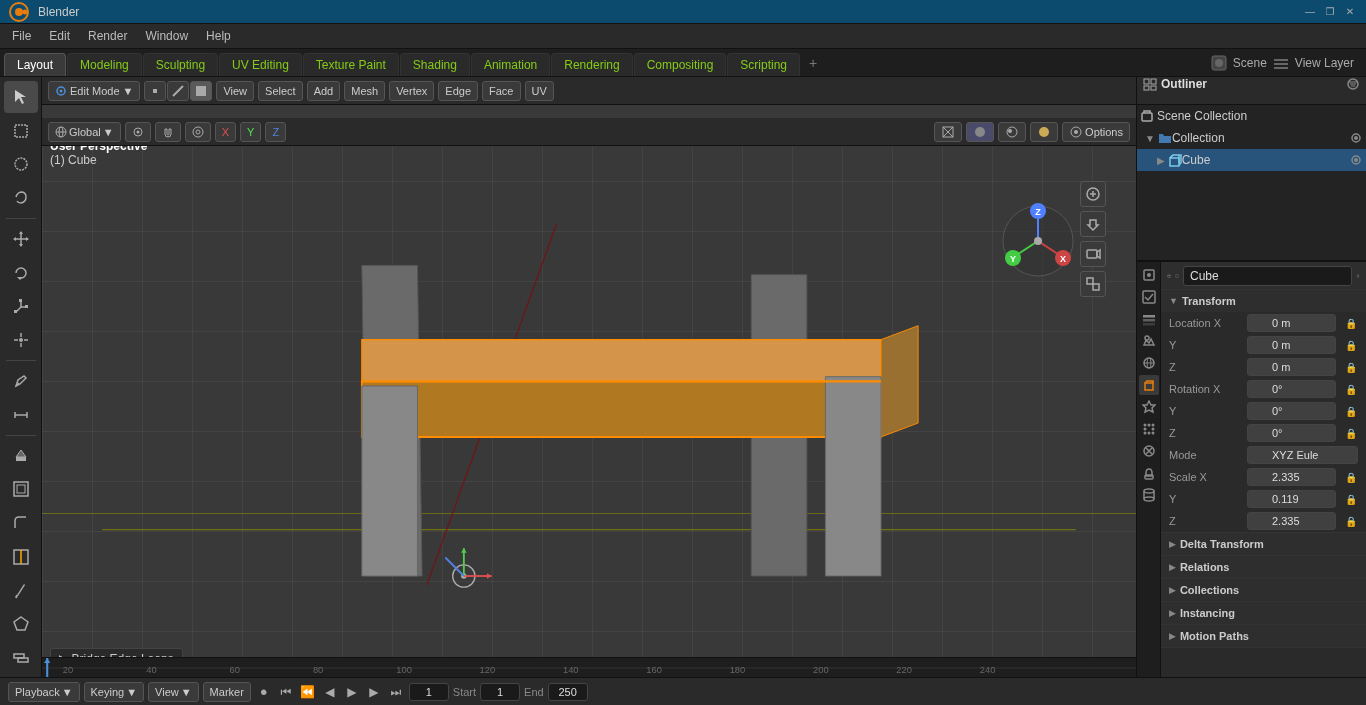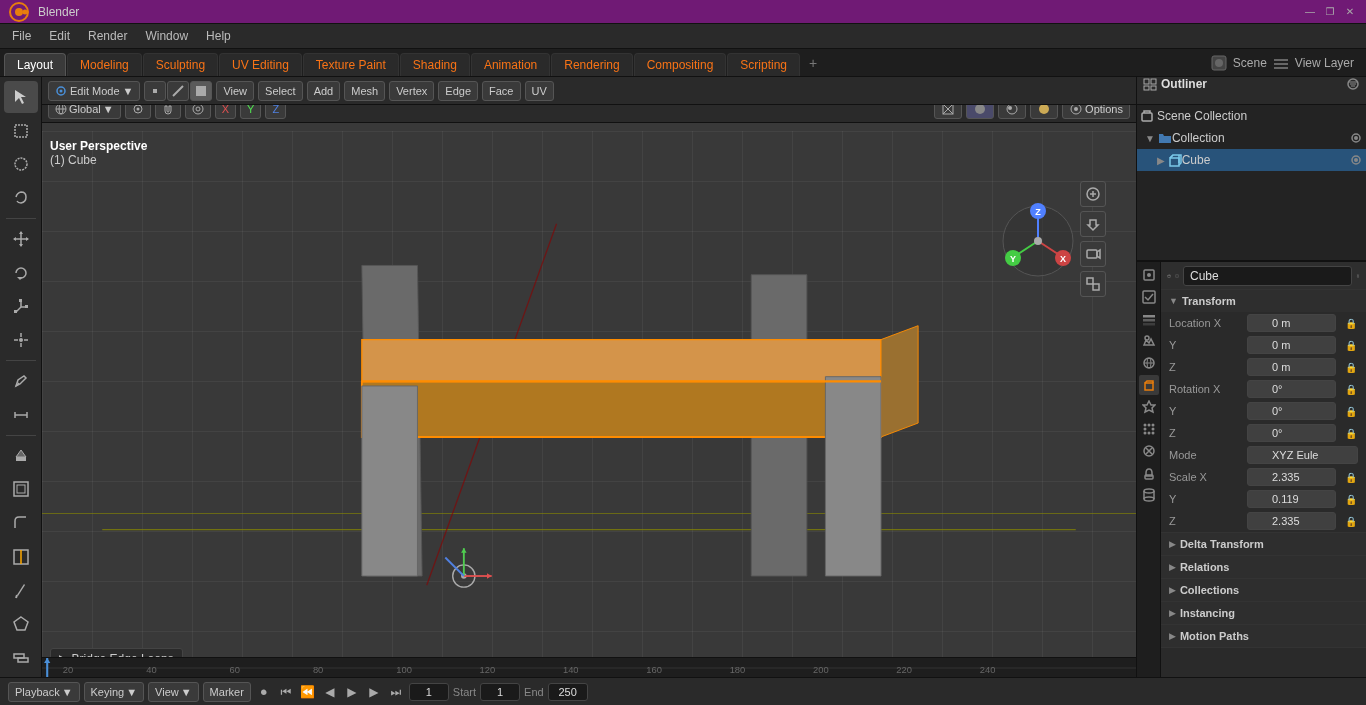--- a/index.html
+++ b/index.html
@@ -10,21 +10,21 @@
       font-family: 'Segoe UI', Arial, sans-serif;
       font-size: 12px;
       color: #cccccc;
       overflow: hidden;
       position: relative;
     }
 
     
     #titlebar {
       height: 24px;
-      background: #701a75;
+      background: #0c4a6e;
       display: flex;
       align-items: center;
       padding: 0 8px;
       border-bottom: 1px solid #111;
       position: relative;
       z-index: 100;
     }
     #titlebar .app-logo {
       width: 22px;
       height: 22px;
@@ -76,21 +76,21 @@
       background: #1e1e1e;
       display: flex;
       align-items: flex-end;
       padding: 0 4px;
       border-bottom: 1px solid #111;
       gap: 1px;
     }
     .workspace-tab {
       padding: 4px 12px;
       font-size: 12px;
-      color: #f97316;
+      color: #84cc16;
       cursor: pointer;
       border-radius: 4px 4px 0 0;
       background: #2a2a2a;
       border: 1px solid #333;
       border-bottom: none;
     }
     .workspace-tab.active {
       background: #3a3a3a;
       color: #fff;
       border-color: #555;
@@ -691,21 +691,21 @@
       <div class="vp-header-btn">View</div>
       <div class="vp-header-btn">Select</div>
       <div class="vp-header-btn">Add</div>
       <div class="vp-header-btn">Mesh</div>
       <div class="vp-header-btn">Vertex</div>
       <div class="vp-header-btn">Edge</div>
       <div class="vp-header-btn">Face</div>
       <div class="vp-header-btn">UV</div>
     </div>
 
-    <div style="position:absolute;top:18px;left:0;right:0;height:28px;background:#2a2a2a;border-bottom:1px solid #111;display:flex;align-items:center;padding:0 6px;gap:4px;z-index:9;">
+    <div style="position:absolute;top:41px;left:0;right:0;height:28px;background:#2a2a2a;border-bottom:1px solid #111;display:flex;align-items:center;padding:0 6px;gap:4px;z-index:9;">
 
       <div class="vp-header-btn">
         <svg width="12" height="12" viewBox="0 0 12 12">
             <circle cx="6" cy="6" r="5" fill="none" stroke="#aaa" stroke-width="1"></circle>
             <ellipse cx="6" cy="6" rx="2" ry="5" fill="none" stroke="#aaa" stroke-width="1"></ellipse>
             <line x1="1" y1="6" x2="11" y2="6" stroke="#aaa" stroke-width="1"></line>
           </svg>
         <span>Global</span>
         <span>▼</span>
       </div>

